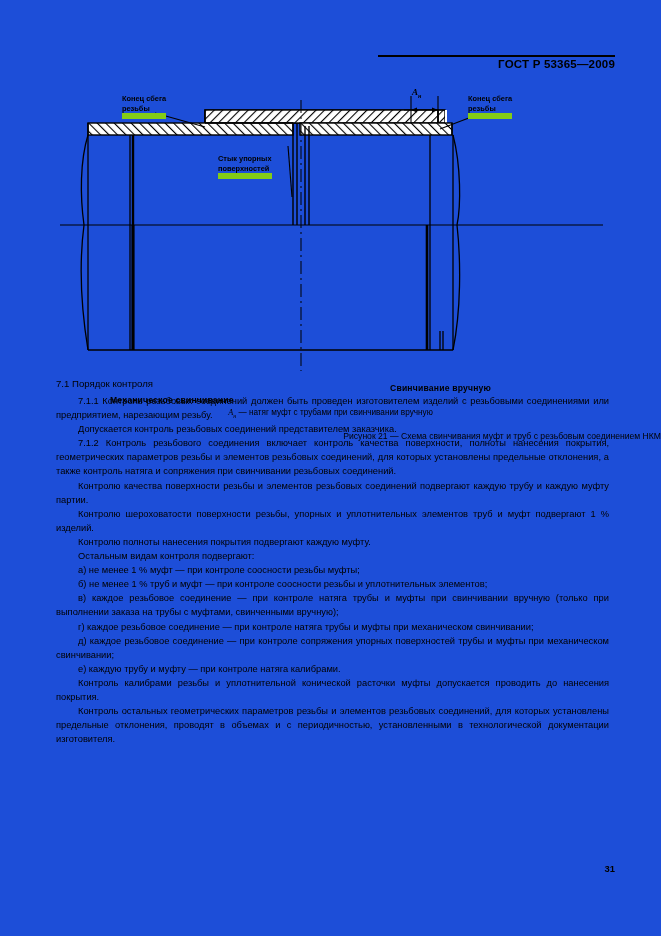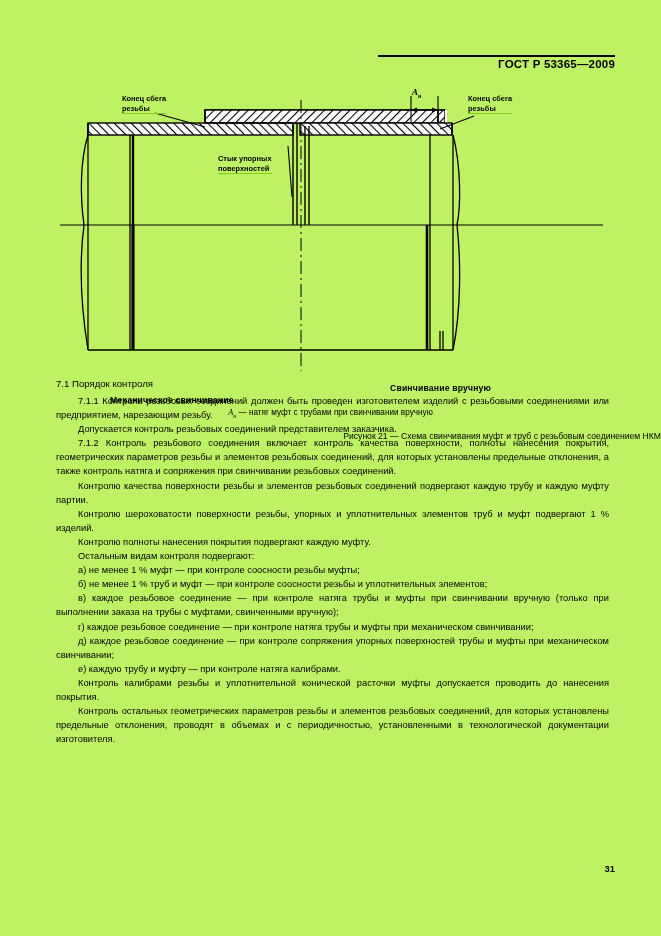--- a/index.html
+++ b/index.html
@@ -12,21 +12,21 @@
     height: 936px;
     position: relative;
     font-family: "Liberation Sans", sans-serif;
     color: #000000;
     overflow: hidden;
   }
 
   .page {
     position: absolute;
     inset: 0;
-    background: #bef264;
+    background: #1d4ed8;
   }
 
   
   .header {
     position: absolute;
     top: 58px;
     right: 46px;
     font-size: 11.5px;
     font-weight: bold;
     letter-spacing: 0.2px;
@@ -56,21 +56,21 @@
   }
 
   .fig-lbl {
     position: absolute;
     font-size: 7.4px;
     font-weight: bold;
     line-height: 9.5px;
     color: #000;
     white-space: nowrap;
   }
-  .fig-lbl.underlined { border-bottom: 1px solid #84cc16; padding-bottom: 0px; }
+  .fig-lbl.underlined { border-bottom: 6px solid #84cc16; padding-bottom: 0px; }
 
   .mode-label {
     position: absolute;
     font-size: 8.6px;
     font-weight: bold;
     letter-spacing: 0.2px;
     white-space: nowrap;
   }
   .mode-left  { left: 110px; top: 309px; }
   .mode-right { left: 390px; top: 297px; }

